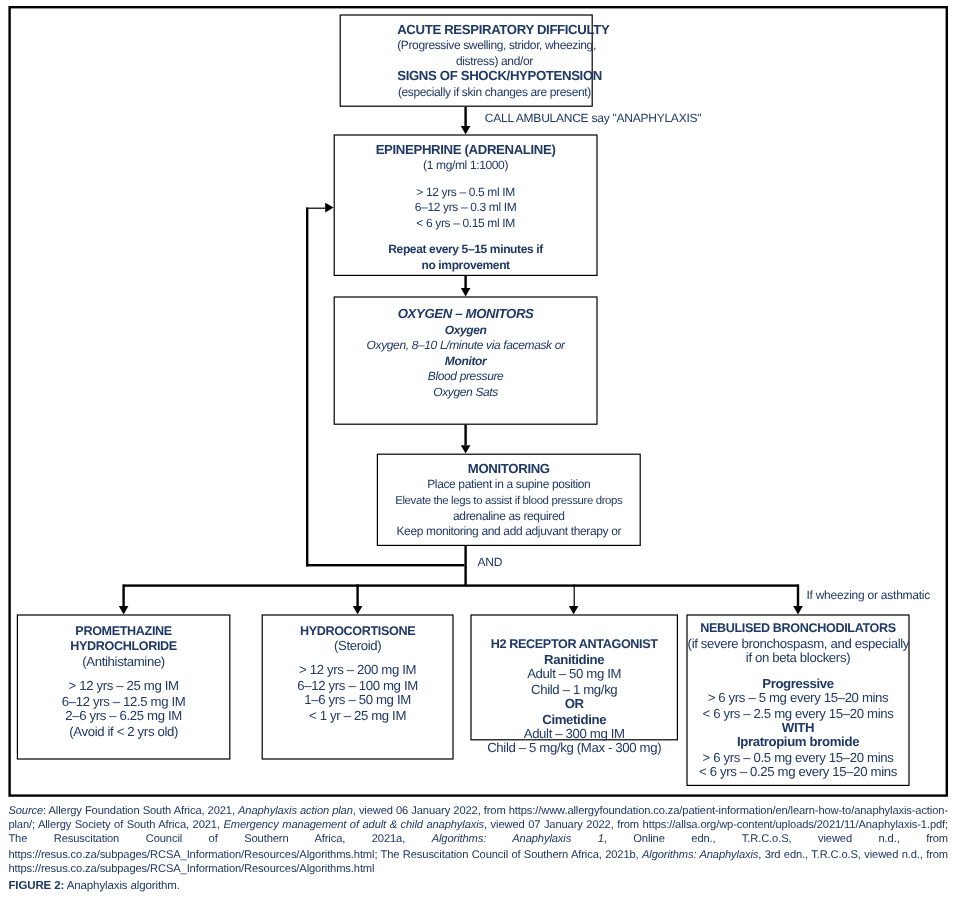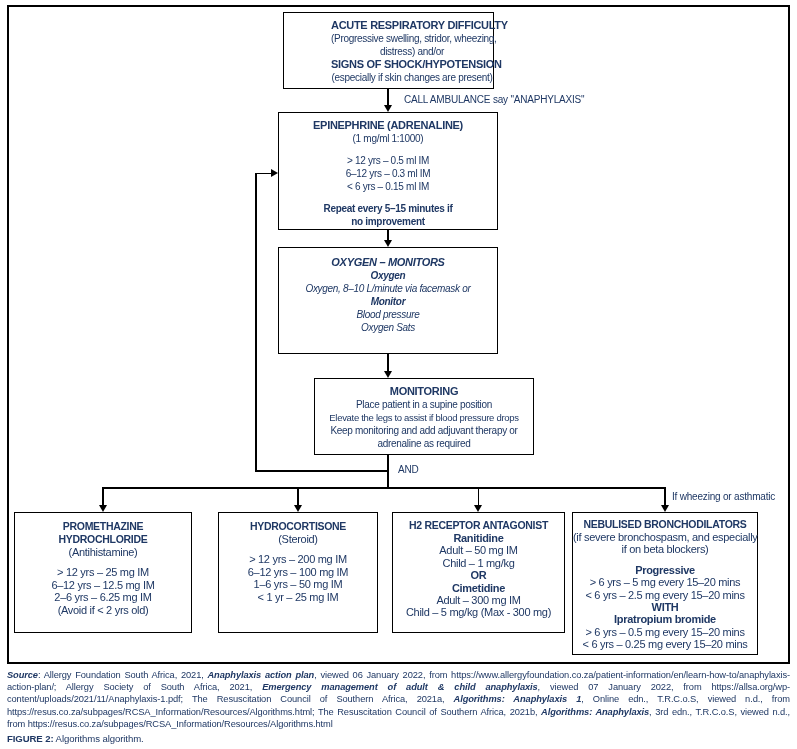--- a/index.html
+++ b/index.html
@@ -15,21 +15,21 @@
   .small .ln { font-size:11px; line-height:12.4px; }
   .small .ln.t { font-size:10.5px; line-height:13px; }
   .small .ln.gap { margin-top:8px;text-align:center; }
   .vline, .hline { position:absolute; background:#000; }
   .vline { width:1.5px; }
   .hline { height:1.5px; }
   .arrow-down { position:absolute; width:0; height:0; border-left:4.5px solid transparent; border-right:4.5px solid transparent; border-top:7px solid #000; }
   .arrow-right { position:absolute; width:0; height:0; border-top:4.5px solid transparent; border-bottom:4.5px solid transparent; border-left:7px solid #000; }
   .lbl { position:absolute; font-size:10px; color:#1f3864; white-space:nowrap; letter-spacing:-0.2px; }
   .source { position:absolute; left:7px; top:669px; width:783px; font-size:9.3px; line-height:12.2px; text-align:justify; color:#1f3864; letter-spacing:-0.1px; }
-  .source .i { font-style:italic;font-weight:bold; }
+  .source .i { font-style:italic; }
   .caption { position:absolute; left:7px; top:733px; font-size:9.6px; color:#1f3864; letter-spacing:-0.1px; }
   .caption .b { font-weight:bold; }
 </style>
 </head>
 <body>
 
 <div class="page">
 
   <div class="frame"></div>
 
@@ -67,22 +67,22 @@
     <div class="ln">Oxygen Sats</div>
   </div>
 
   <div class="vline" style="left:387px; top:354px; height:17px;"></div>
   <div class="arrow-down" style="left:383.5px; top:371px;"></div>
 
   <div class="fc-box" style="left:278px; top:378px; width:220px; height:77px; padding-top:6px;margin-left:36px;">
     <div class="ln t b">MONITORING</div>
     <div class="ln">Place patient in a supine position</div>
     <div class="ln" style="font-size:9.5px;">Elevate the legs to assist if blood pressure drops</div>
+    <div class="ln">adrenaline as required</div>
     <div class="ln">Keep monitoring and add adjuvant therapy or</div>
-    <div class="ln">adrenaline as required</div>
   </div>
 
   <div class="vline" style="left:387px; top:455px; height:33px;"></div>
   <div class="lbl" style="left:398px; top:464px;">AND</div>
 
   <div class="hline" style="left:255px; top:470px; width:132px;"></div>
   <div class="vline" style="left:255px; top:172.5px; height:299px;"></div>
   <div class="hline" style="left:255px; top:172.5px; width:16px;"></div>
   <div class="arrow-right" style="left:271px; top:169px;"></div>
 
@@ -109,21 +109,21 @@
 
   <div class="fc-box small" style="left:218px; top:512px; width:160px; height:121px; padding-top:7px;">
     <div class="ln t b">HYDROCORTISONE</div>
     <div class="ln">(Steroid)</div>
     <div class="ln gap">&gt; 12 yrs – 200 mg IM</div>
     <div class="ln">6–12 yrs – 100 mg IM</div>
     <div class="ln">1–6 yrs – 50 mg IM</div>
     <div class="ln">&lt; 1 yr – 25 mg IM</div>
   </div>
 
-  <div class="fc-box small" style="left:392px; top:512px; width:173px; height:121px; padding-top:6px;">
+  <div class="fc-box small" style="left:392px; top:512px; width:173px; height:105px; padding-top:18px;">
     <div class="ln t b">H2 RECEPTOR ANTAGONIST</div>
     <div class="ln b">Ranitidine</div>
     <div class="ln">Adult – 50 mg IM</div>
     <div class="ln">Child – 1 mg/kg</div>
     <div class="ln b">OR</div>
     <div class="ln b">Cimetidine</div>
     <div class="ln">Adult – 300 mg IM</div>
     <div class="ln">Child – 5 mg/kg (Max - 300 mg)</div>
   </div>
 
@@ -137,16 +137,16 @@
     <div class="ln b">WITH</div>
     <div class="ln b">Ipratropium bromide</div>
     <div class="ln">&gt; 6 yrs – 0.5 mg every 15–20 mins</div>
     <div class="ln">&lt; 6 yrs – 0.25 mg every 15–20 mins</div>
   </div>
 
   <div class="source"><span class="i">Source</span><span>: Allergy Foundation South Africa, 2021, </span><span class="i">Anaphylaxis action plan</span><span>, viewed 06 January 2022, from https://www.allergyfoundation.co.za/patient-information/en/learn-how-to/anaphylaxis-action-plan/; Allergy Society of South Africa, 2021, </span><span class="i">Emergency management of adult &amp; child anaphylaxis</span><span>, viewed 07 January 2022, from https://allsa.org/wp-content/uploads/2021/11/Anaphylaxis-1.pdf; The Resuscitation Council of Southern Africa, 2021a, </span><span class="i">Algorithms: Anaphylaxis 1</span><span>, Online edn., T.R.C.o.S, viewed n.d., from https://resus.co.za/subpages/RCSA_Information/Resources/Algorithms.html; The Resuscitation Council of Southern Africa, 2021b, </span><span class="i">Algorithms: Anaphylaxis</span><span>, 3rd edn., T.R.C.o.S, viewed n.d., from https://resus.co.za/subpages/RCSA_Information/Resources/Algorithms.html</span></div>
 
   <div class="caption">
     <span class="b">FIGURE 2:</span>
-    <span>Algorithms algorithm.</span>
+    <span>Anaphylaxis algorithm.</span>
   </div>
 
 </div>
 
 </body></html>

